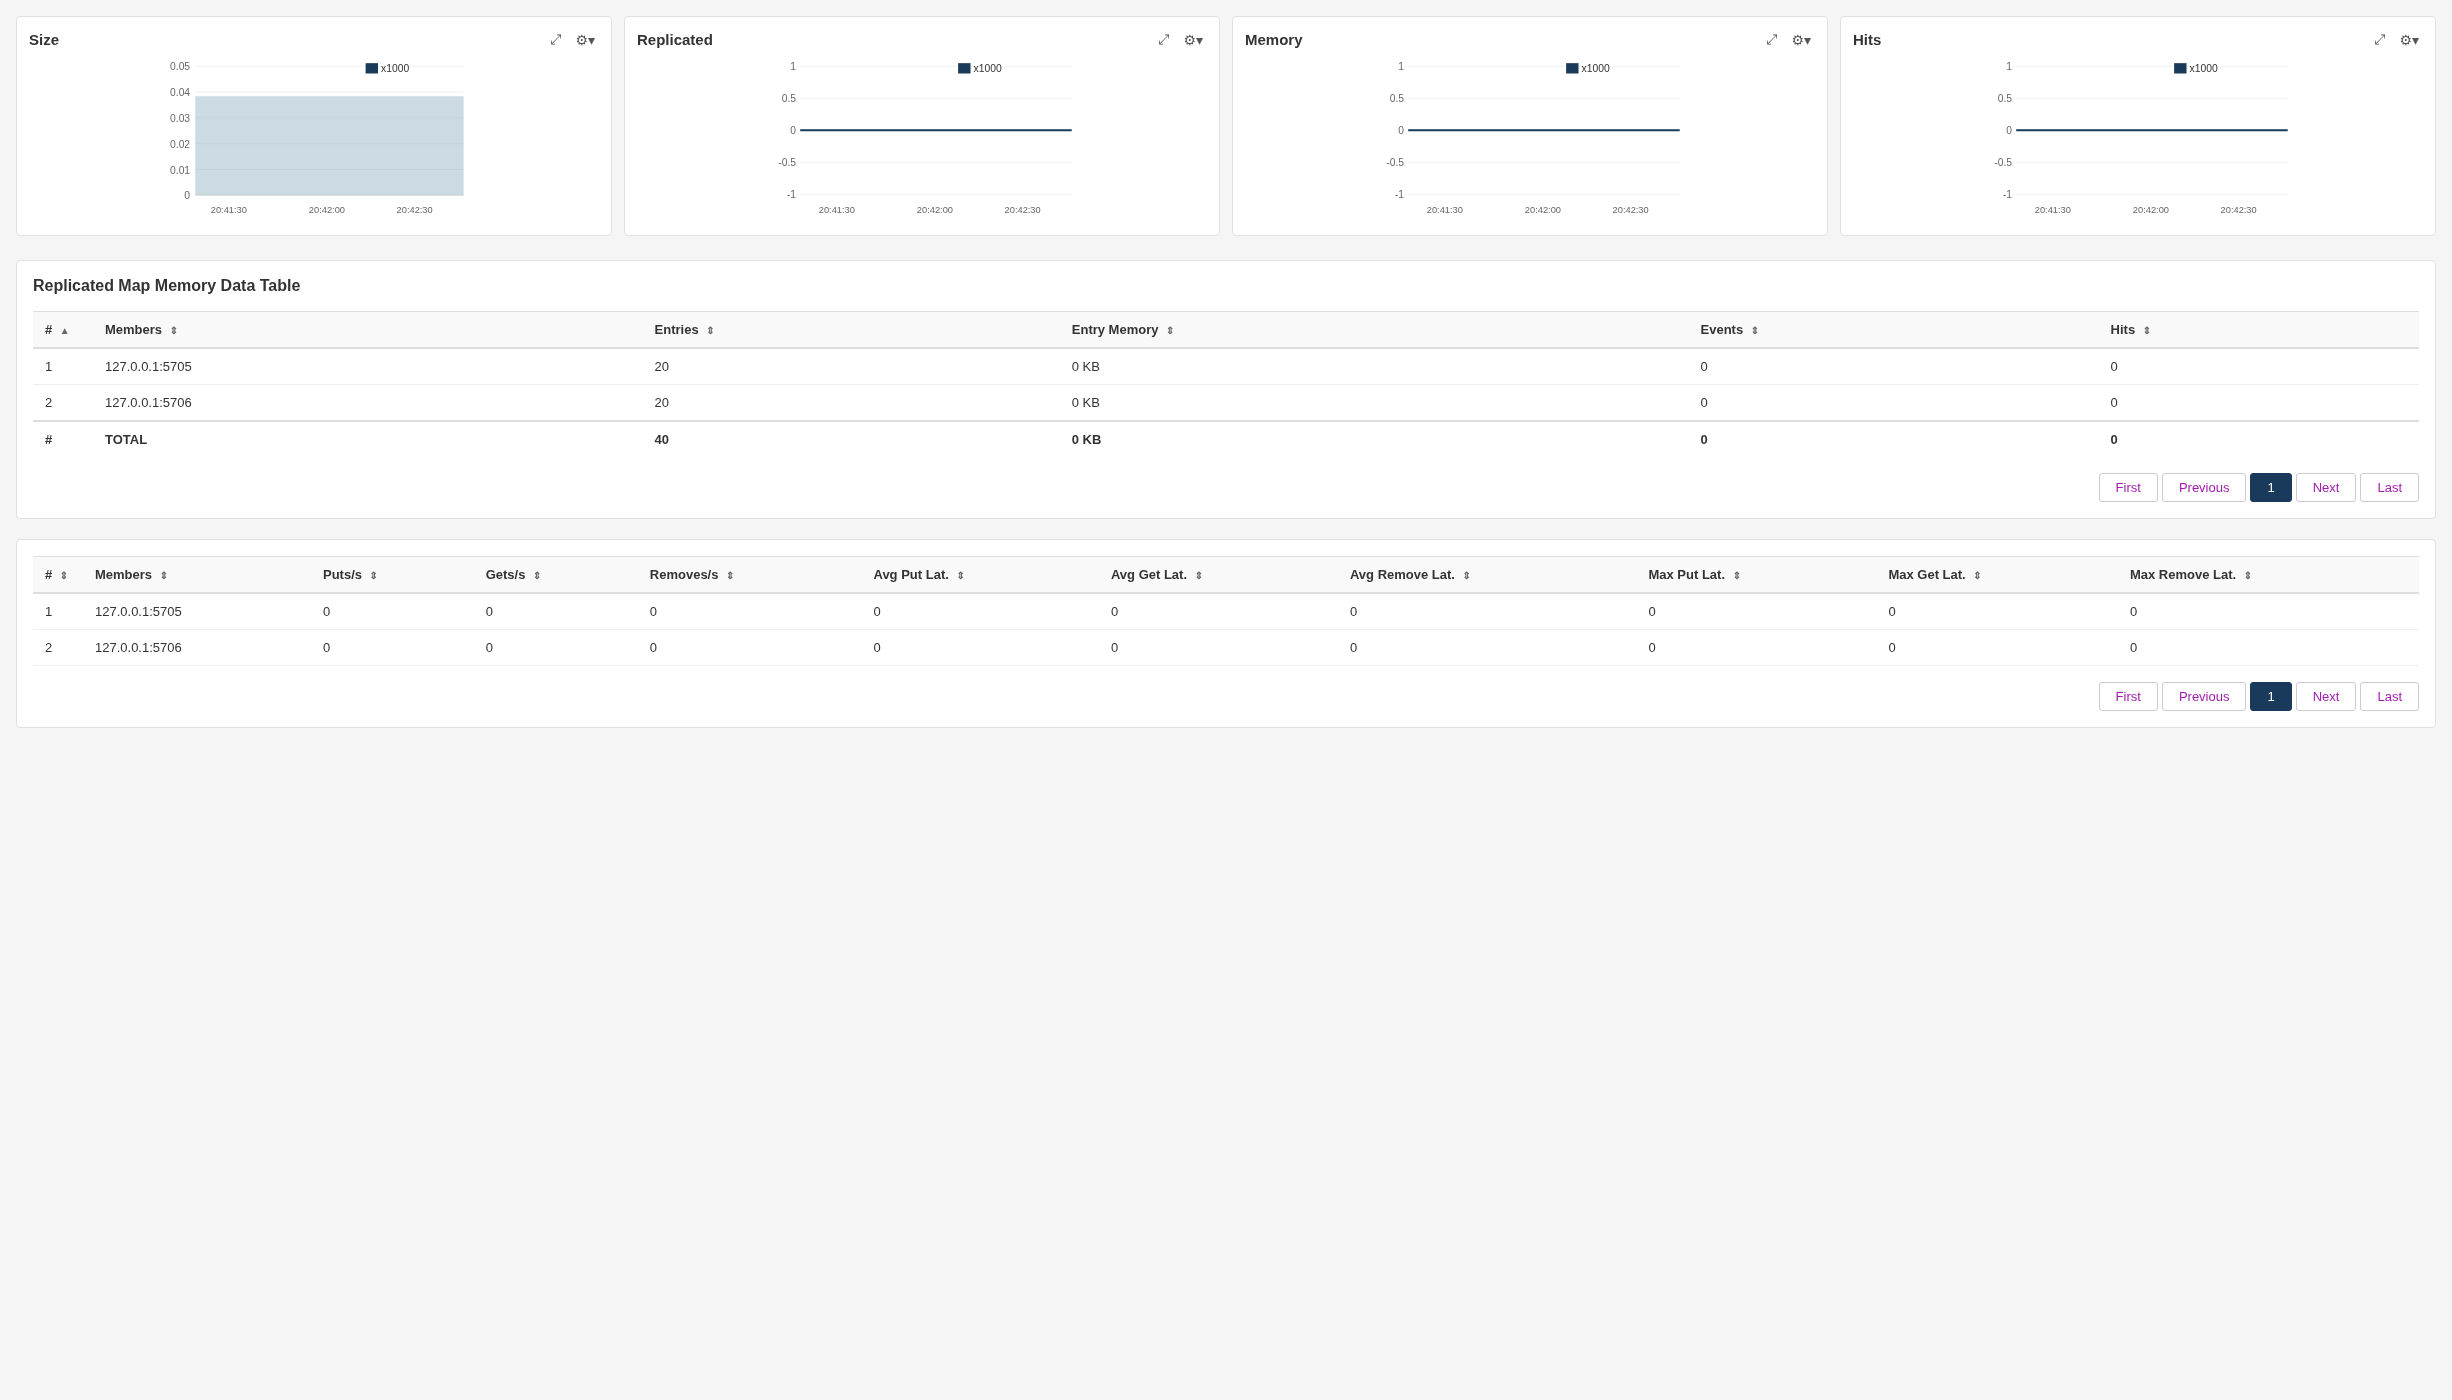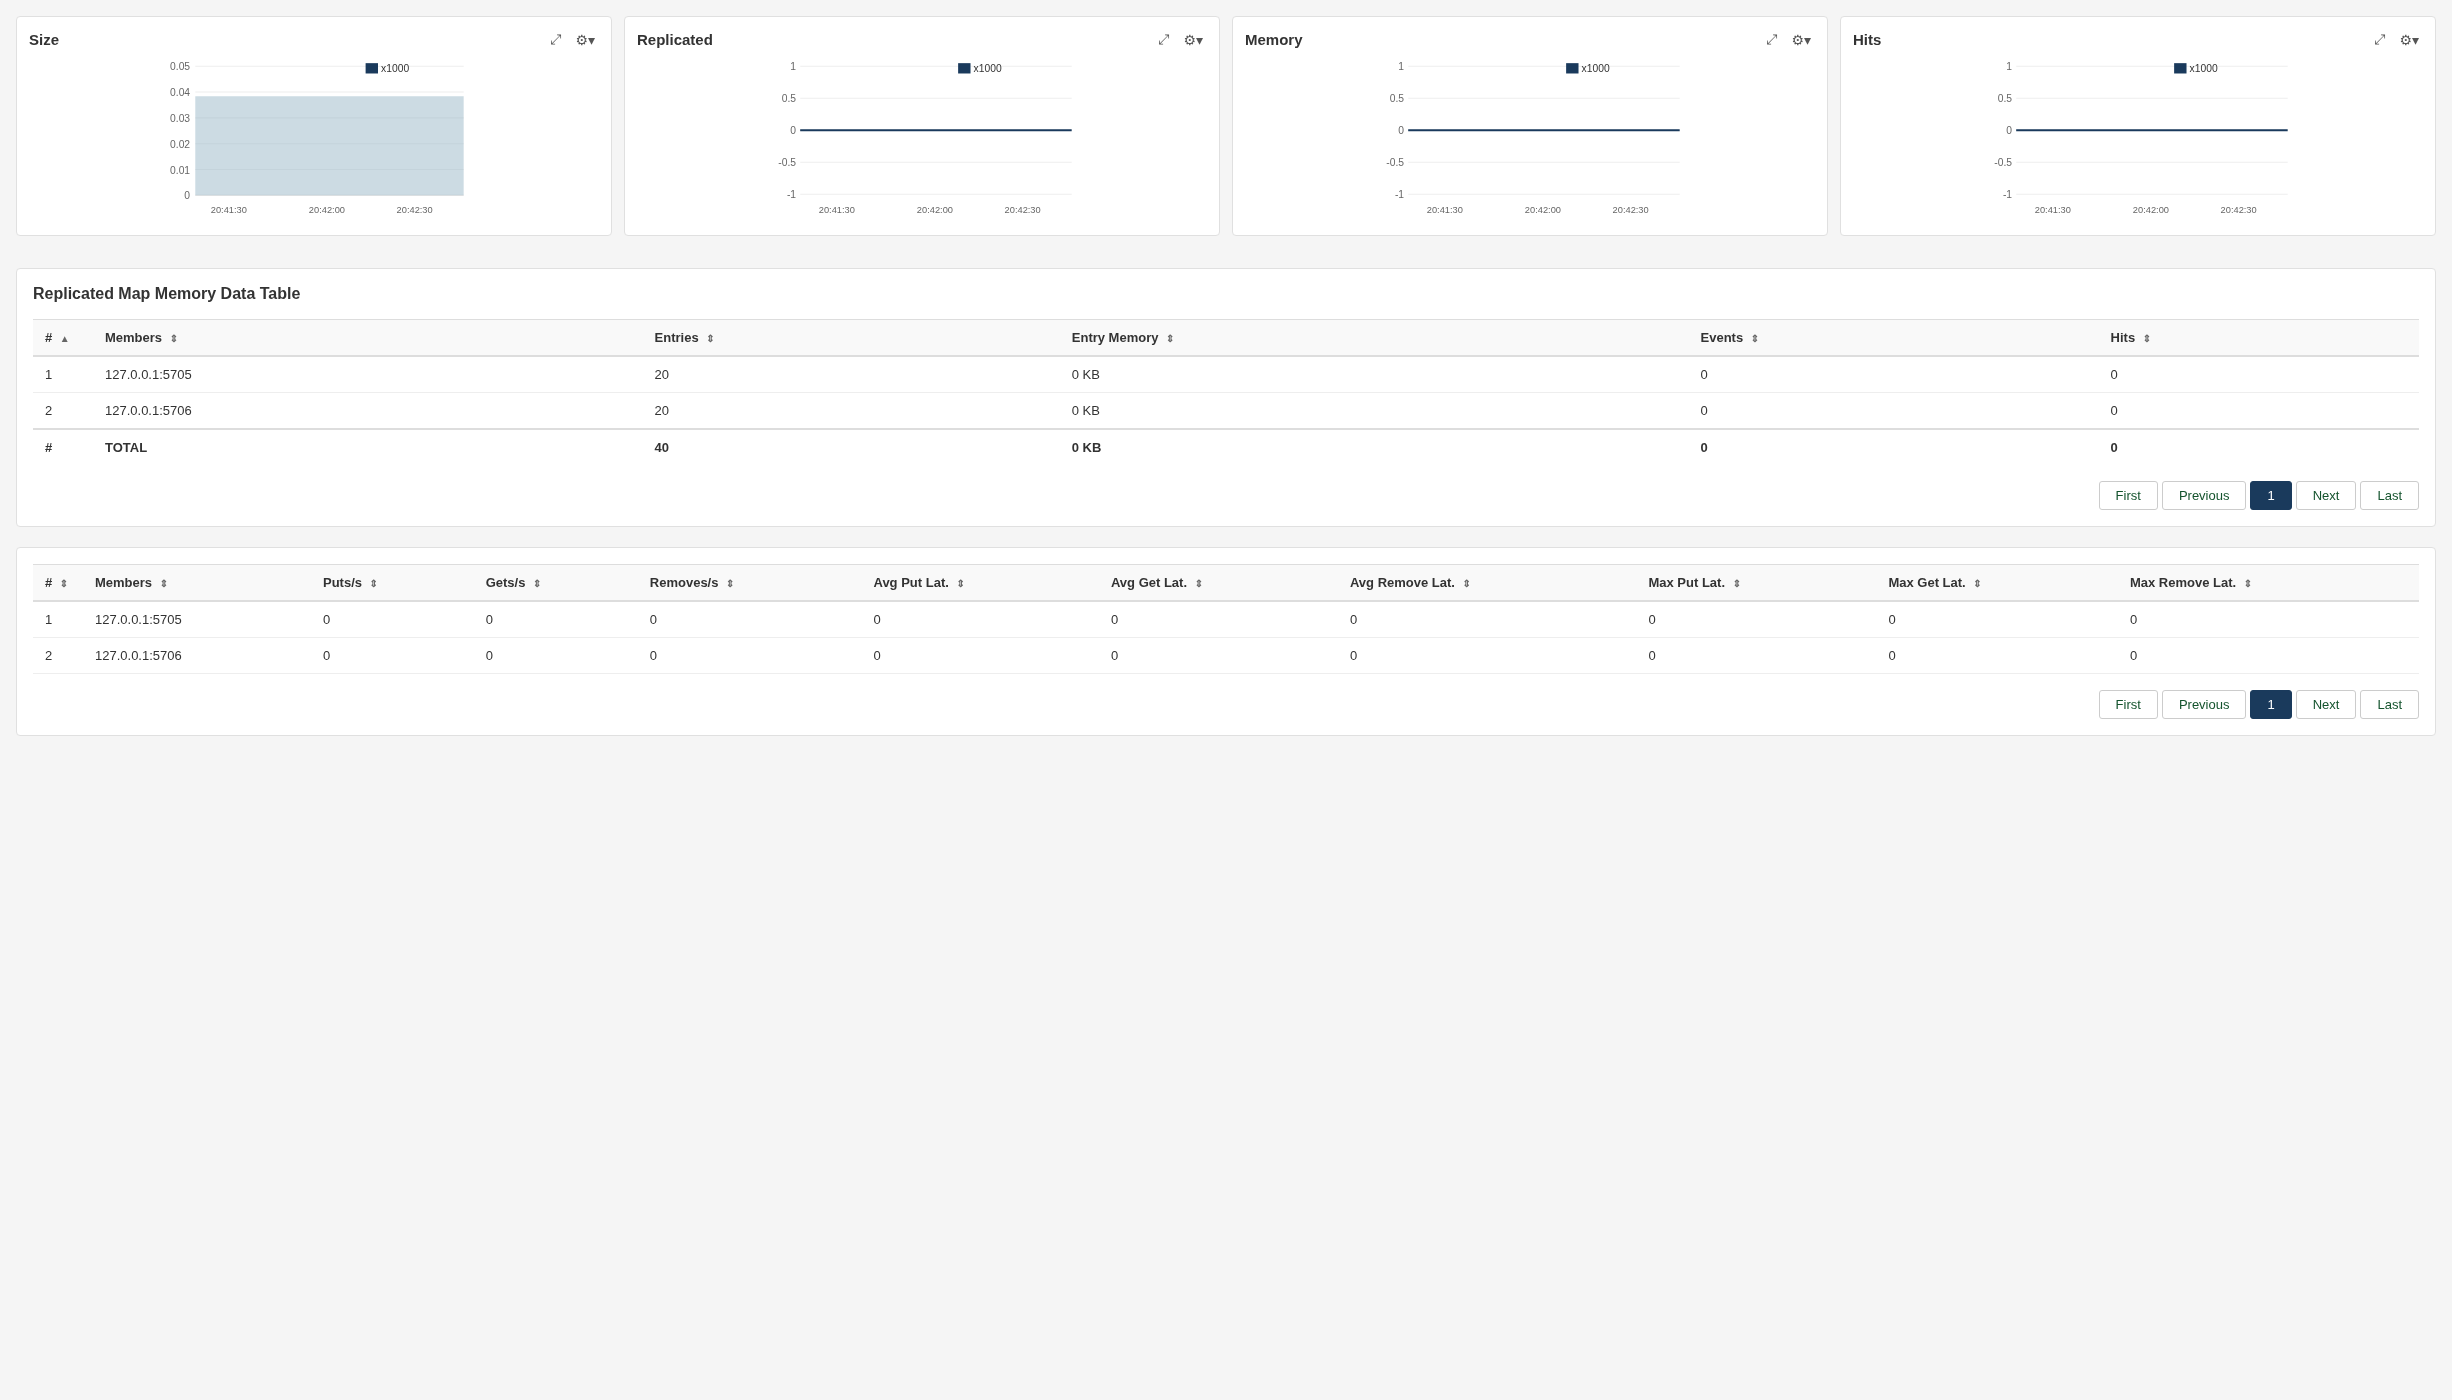--- a/index.html
+++ b/index.html
@@ -4,21 +4,21 @@
   <style>
     * { box-sizing: border-box; margin: 0; padding: 0; }
     body { font-family: Arial, sans-serif; font-size: 13px; background: #f5f5f5; color: #333; }
 
     .dashboard { padding: 16px; }
 
     
     .charts-row {
       display: flex;
       gap: 12px;
-      margin-bottom: 32px;
+      margin-bottom: 24px;
     }
     .chart-card {
       flex: 1;
       background: #fff;
       border: 1px solid #e0e0e0;
       border-radius: 4px;
       padding: 12px;
       min-height: 220px;
     }
     .chart-header {
@@ -117,21 +117,21 @@
       gap: 4px;
       margin-top: 16px;
     }
     .page-btn {
       padding: 6px 16px;
       border: 1px solid #ccc;
       background: #fff;
       cursor: pointer;
       border-radius: 3px;
       font-size: 13px;
-      color: #14532d;
+      color: #a21caf;
     }
     .page-btn.active {
       background: #1a3a5c;
       color: #fff;
       border-color: #1a3a5c;
     }
 
     
     svg text { font-family: Arial, sans-serif; }
   </style>

